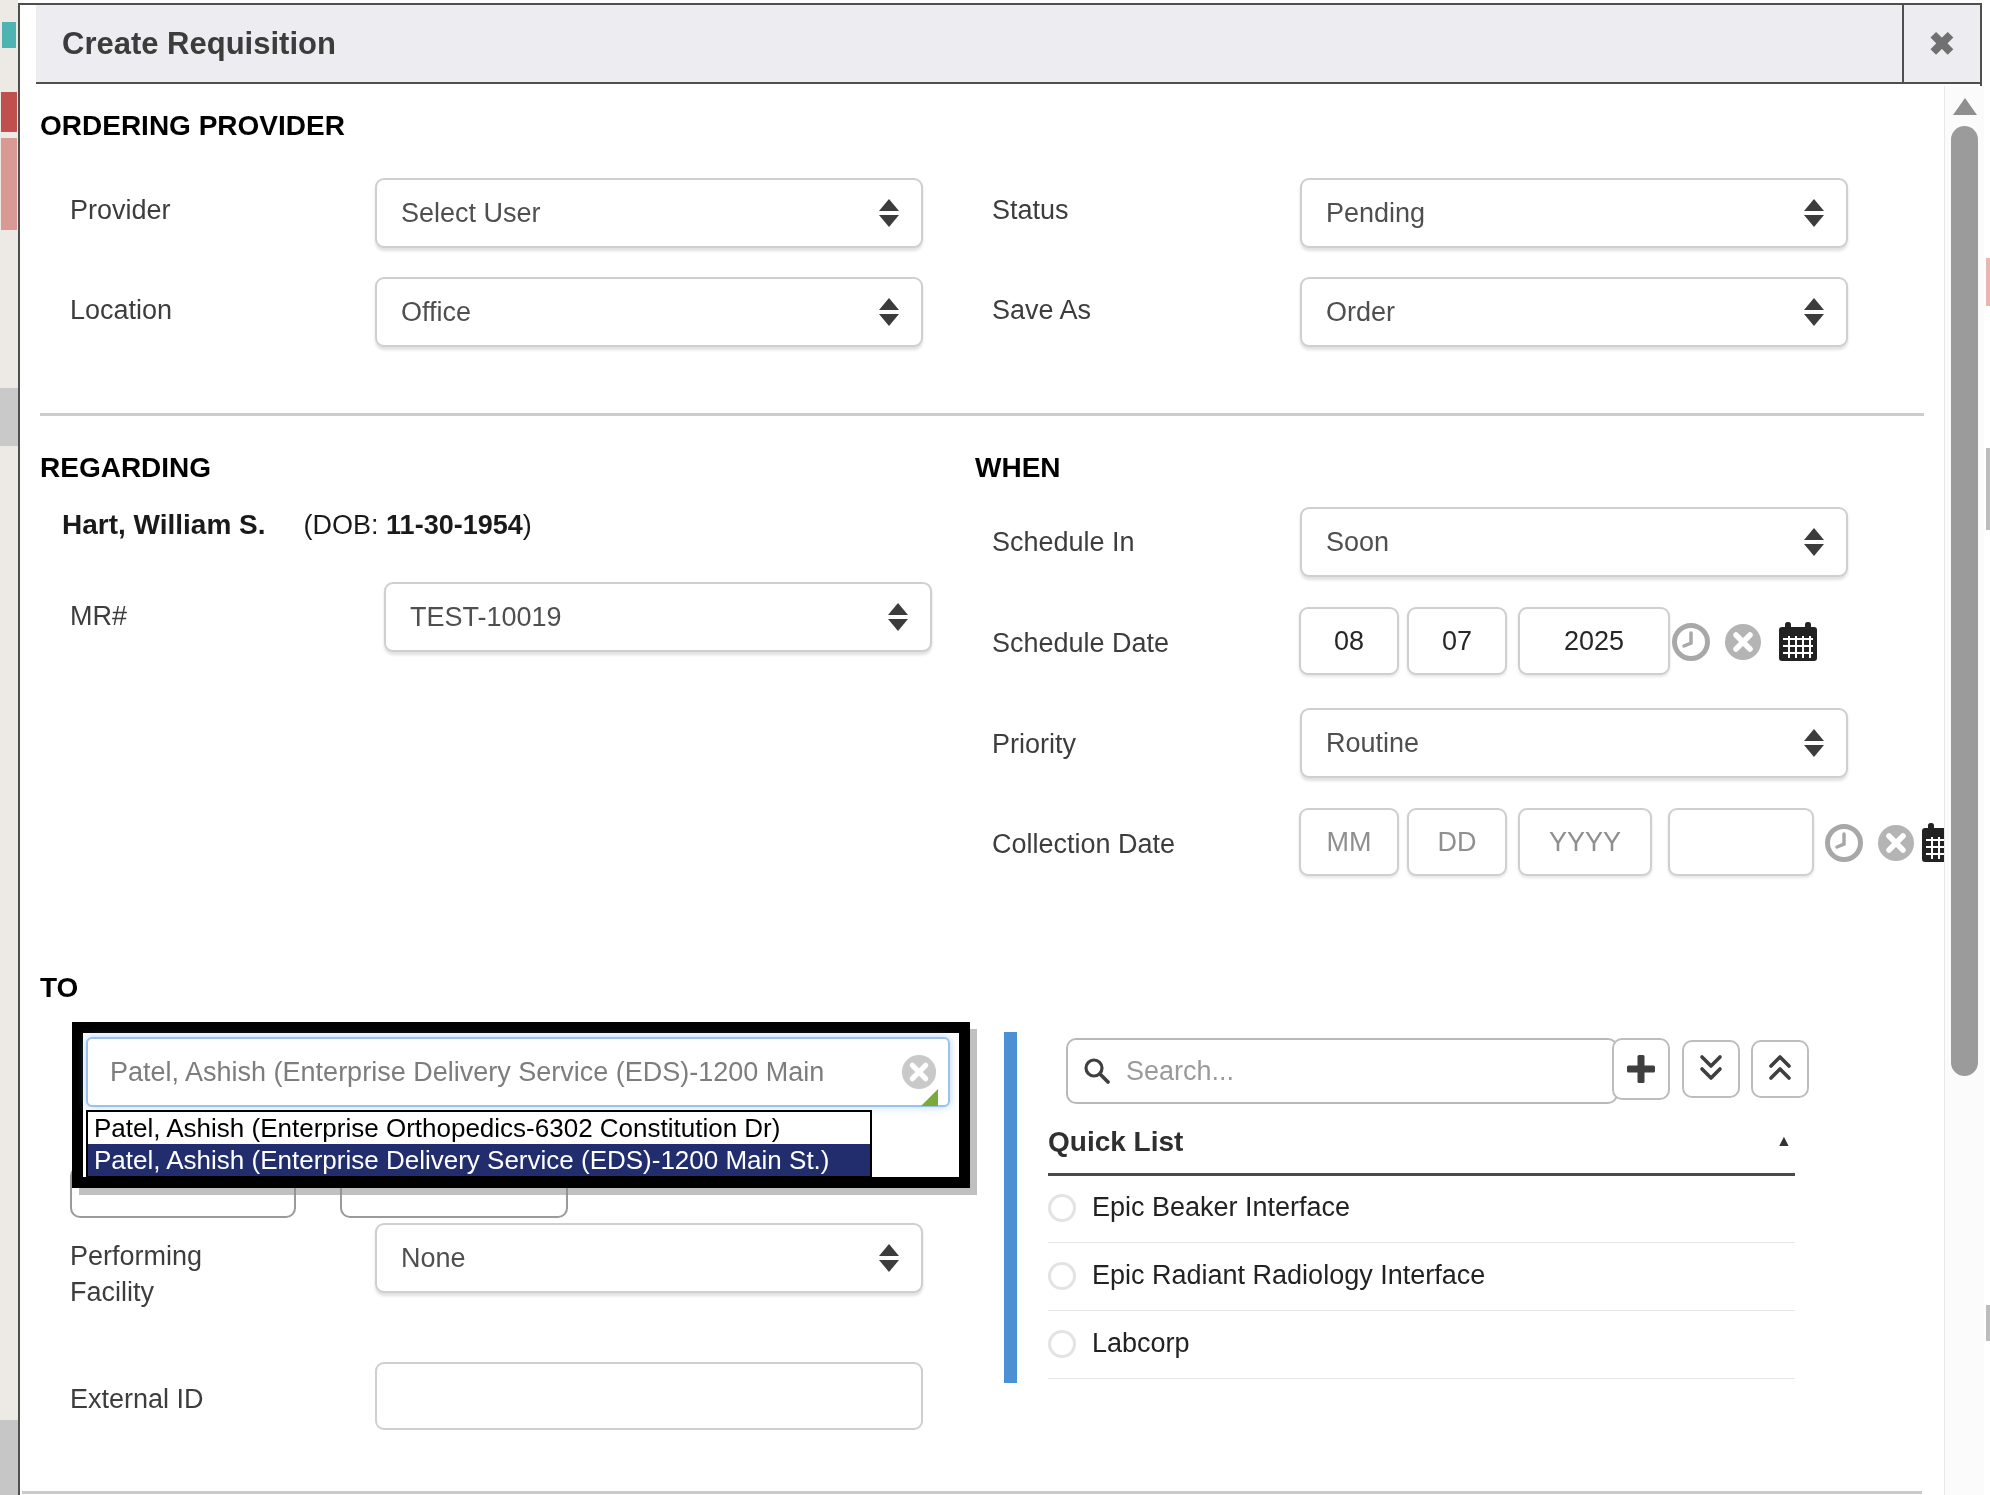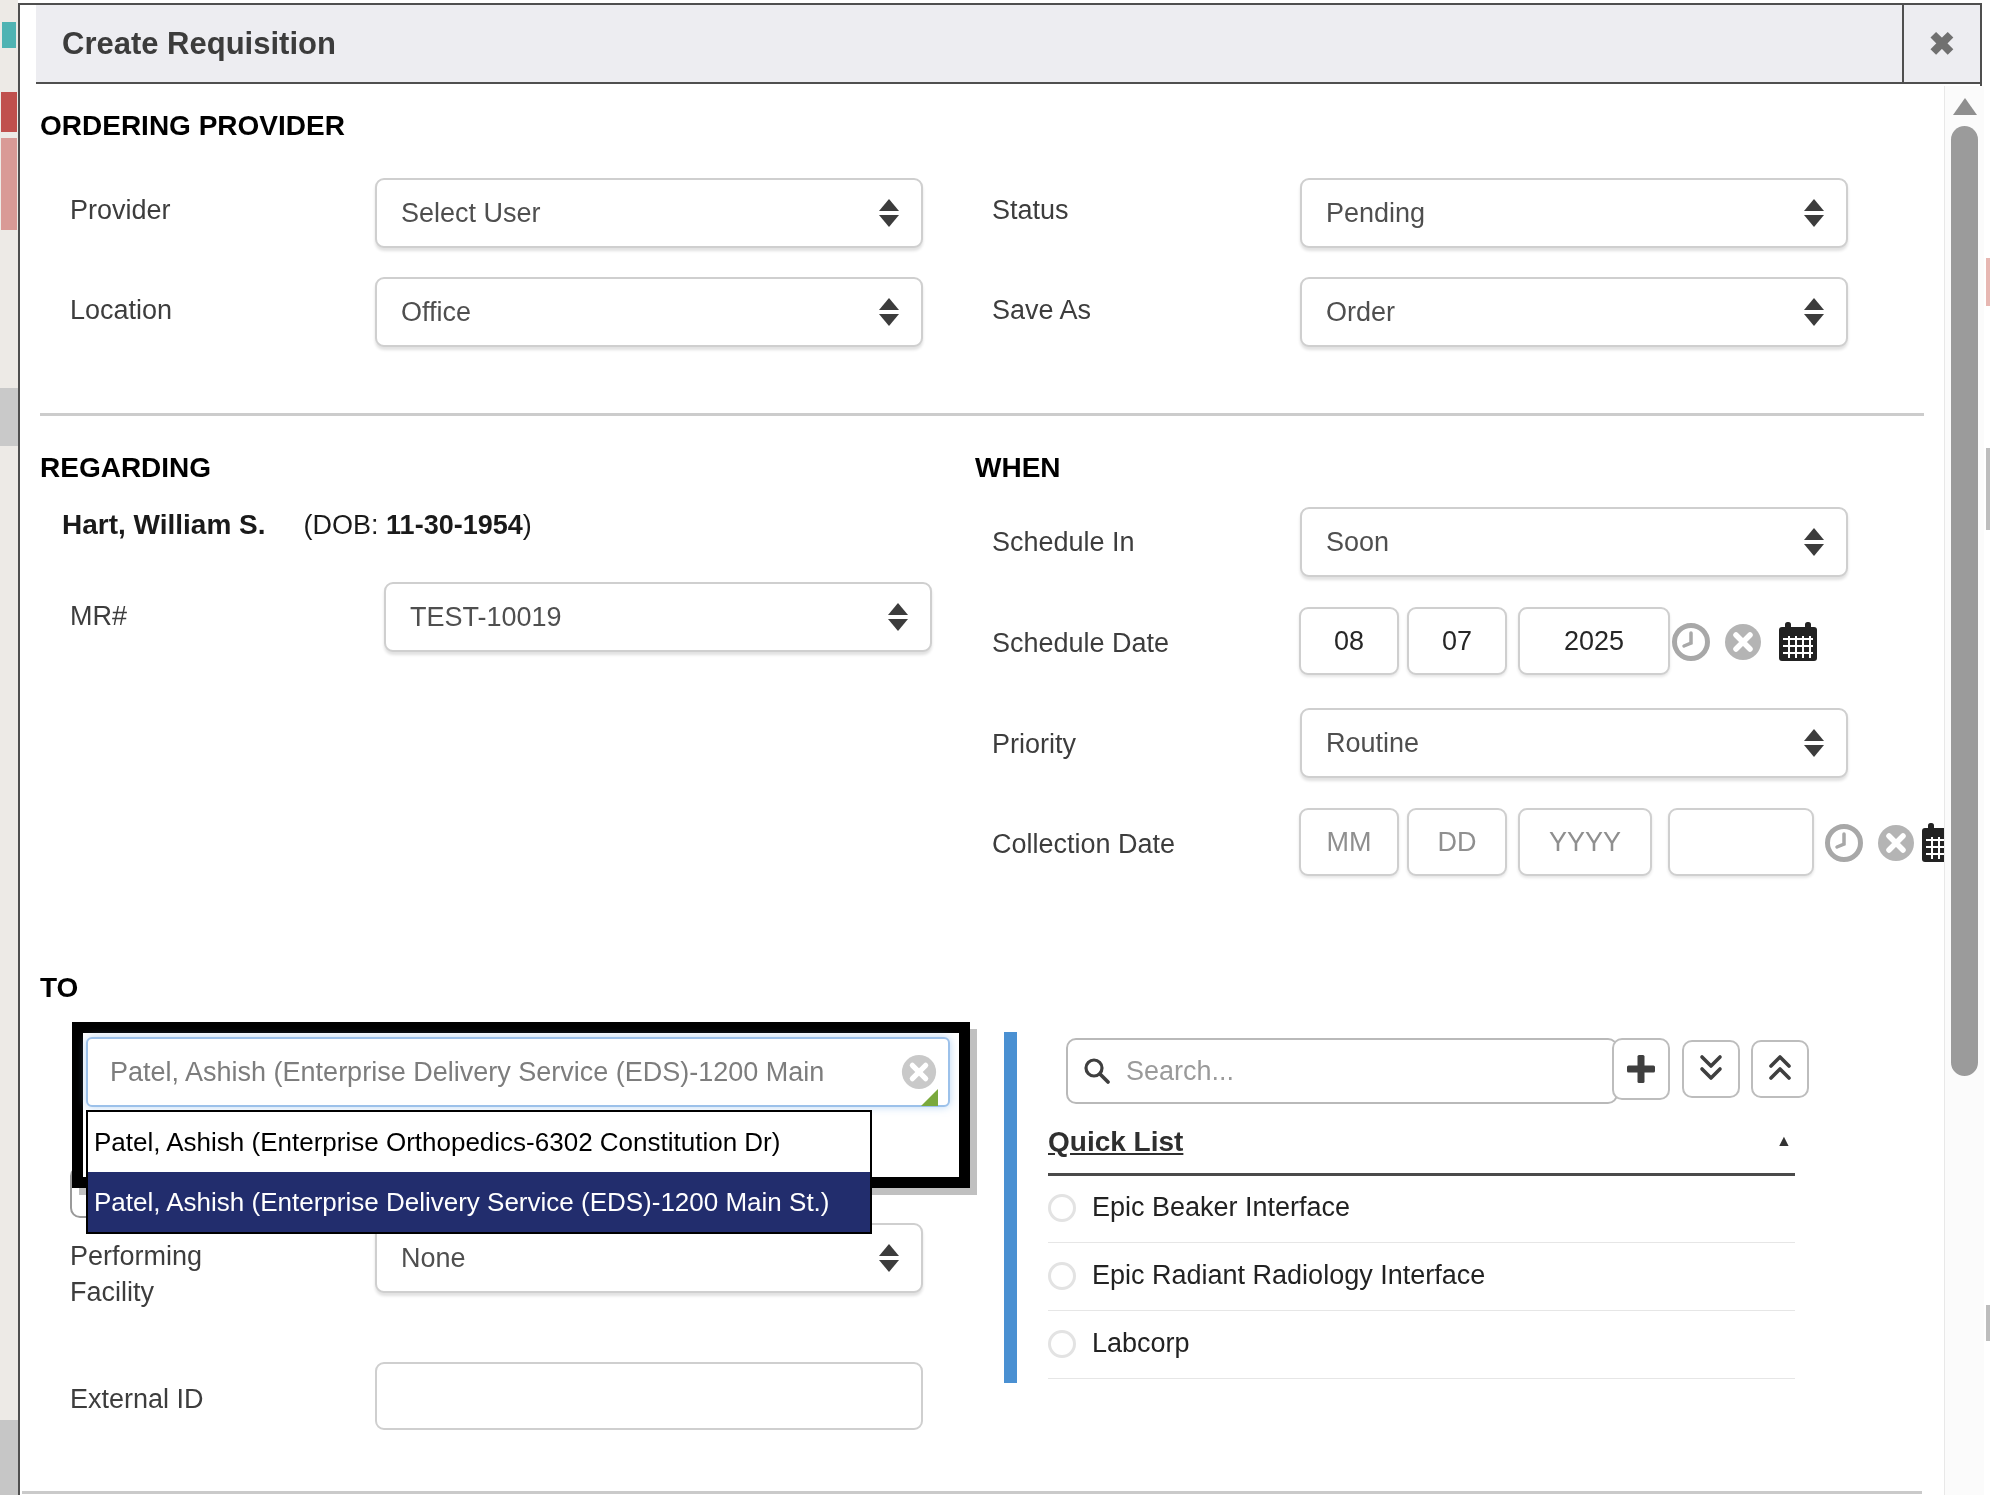--- a/index.html
+++ b/index.html
@@ -48,21 +48,21 @@
               border:11px solid #000; background:#fff; box-sizing:border-box;
               box-shadow:7px 7px 0 rgba(140,140,140,0.55); z-index:3;}
   .to-input{position:absolute; left:3px; top:4px; width:864px; height:70px; box-sizing:border-box;
             border:2px solid #9cc1ea; border-radius:6px; font-family:"Liberation Sans",sans-serif;
             font-size:27px; color:#7d7d7d; padding:0 40px 0 22px;
             box-shadow:0 0 9px rgba(130,180,235,0.55); outline:none;}
   .clear-btn{position:absolute; left:817px; top:20px; width:38px; height:38px; cursor:pointer;}
   .grip{position:absolute; left:838px; top:56px; width:0; height:0;
         border-left:17px solid transparent; border-bottom:17px solid #7aa93c;}
   .suggest{position:absolute; left:3px; top:77px; width:782px; border:2px solid #000; background:#fff; z-index:4;}
-  .sug-item{height:32px; display:flex; align-items:center; padding:14px 6px; font-size:26px;
+  .sug-item{height:32px; display:flex; align-items:center; padding:0 6px; font-size:26px;
             color:#000; white-space:nowrap; overflow:hidden; cursor:pointer;}
   .sug-item.hl{background:#222d6d; color:#fff;}
   .ghost-btn{position:absolute; height:52px; border:2px solid #9a9a9a; border-radius:10px;
              background:#fff; box-sizing:border-box; z-index:2;}
 
   
   .accentbar{position:absolute; left:984px; top:946px; width:13px; height:351px; background:#4a90d2;}
   .search-wrap{position:absolute; left:1026px; top:952px; width:552px; height:66px;
                border:2px solid #b9b9b9; border-radius:10px; box-sizing:border-box; background:#fff;
                display:flex; align-items:center; padding:0 14px; gap:12px;margin-left:20px;}
@@ -314,21 +314,21 @@
           <path d="M7 17 L16 26 L25 17" fill="none" stroke="#3f3f3f" stroke-width="3.6" stroke-linecap="round" stroke-linejoin="round"></path>
         </svg>
       </div>
       <div class="sq-btn" style="left:1731px;top:954px;height:58px;">
         <svg width="32" height="34" viewBox="0 0 32 34">
           <path d="M7 14 L16 5 L25 14" fill="none" stroke="#3f3f3f" stroke-width="3.6" stroke-linecap="round" stroke-linejoin="round"></path>
           <path d="M7 26 L16 17 L25 26" fill="none" stroke="#3f3f3f" stroke-width="3.6" stroke-linecap="round" stroke-linejoin="round"></path>
         </svg>
       </div>
 
-      <div class="h" style="left:1028px;top:1040px;color:#2f2f2f;text-decoration:underline;">Quick List</div>
+      <div class="h" style="left:1028px;top:1040px;color:#2f2f2f;">Quick List</div>
       <div style="position:absolute;left:1756px;top:1046px;font-size:16px;color:#333;cursor:pointer;">▲</div>
       <div class="divider" style="left:1028px;top:1087px;width:747px;background:#4a4a4a;height:3px;"></div>
 
       <div class="ql-row" style="top:1106px;">
         <span class="radio"></span>
         <span class="ql-label">Epic Beaker Interface</span>
       </div>
       <div class="ql-div" style="top:1156px;"></div>
       <div class="ql-row" style="top:1174px;">
         <span class="radio"></span>

